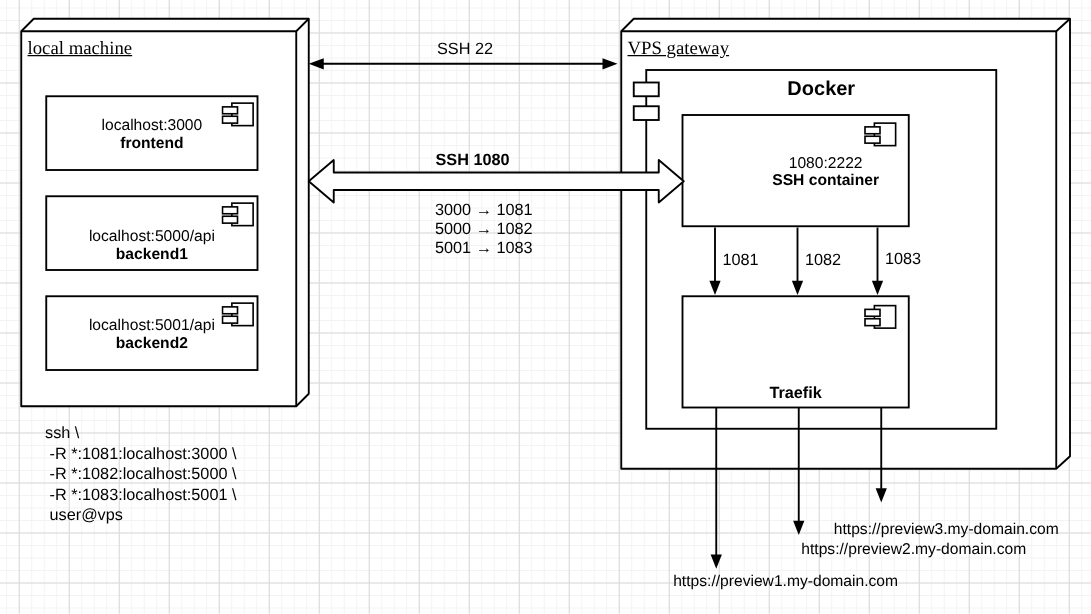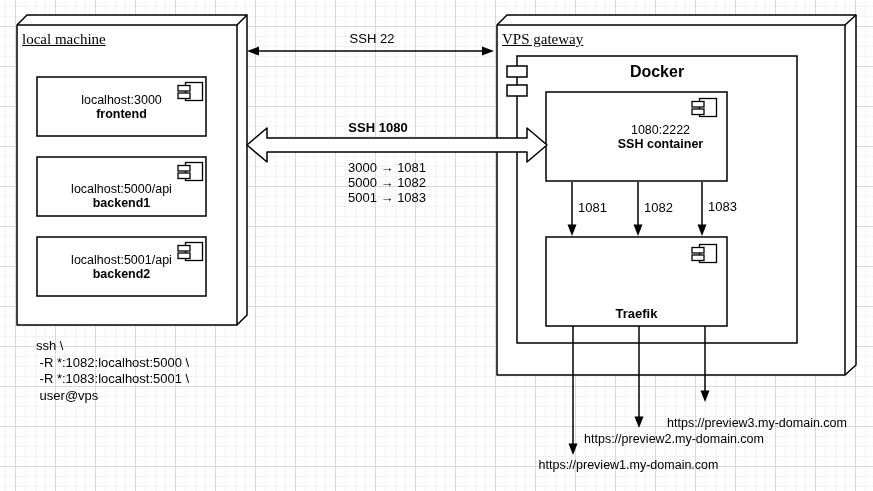--- a/index.html
+++ b/index.html
@@ -139,23 +139,24 @@
     <div>3000 → 1081</div>
     <div>5000 → 1082</div>
     <div>5001 → 1083</div>
   </div>
 
   <div class="lbl portlbl" style="left:578px;top:201px;">1081</div>
   <div class="lbl portlbl" style="left:644px;top:201px;">1082</div>
   <div class="lbl portlbl" style="left:708px;top:200px;">1083</div>
 
   <div class="lbl urllbl center" style="left:622px;top:458px;padding-left:13px;">https://preview1.my-domain.com</div>
-  <div class="lbl urllbl center" style="left:668px;top:432px;padding-left:12px;">https://preview2.my-domain.com</div>
+  <div class="lbl urllbl center" style="left:725px;top:432px;padding-left:12px;">https://preview2.my-domain.com</div>
   <div class="lbl urllbl center" style="left:757px;top:416px;">https://preview3.my-domain.com</div>
 
   <div class="sshcmd mono-block">
     <div>ssh \</div>
+    <div> -R *:1081:localhost:3000 \</div>
     <div> -R *:1082:localhost:5000 \</div>
     <div> -R *:1083:localhost:5001 \</div>
     <div> user@vps</div>
   </div>
 
 </div>
 
 </body></html>

